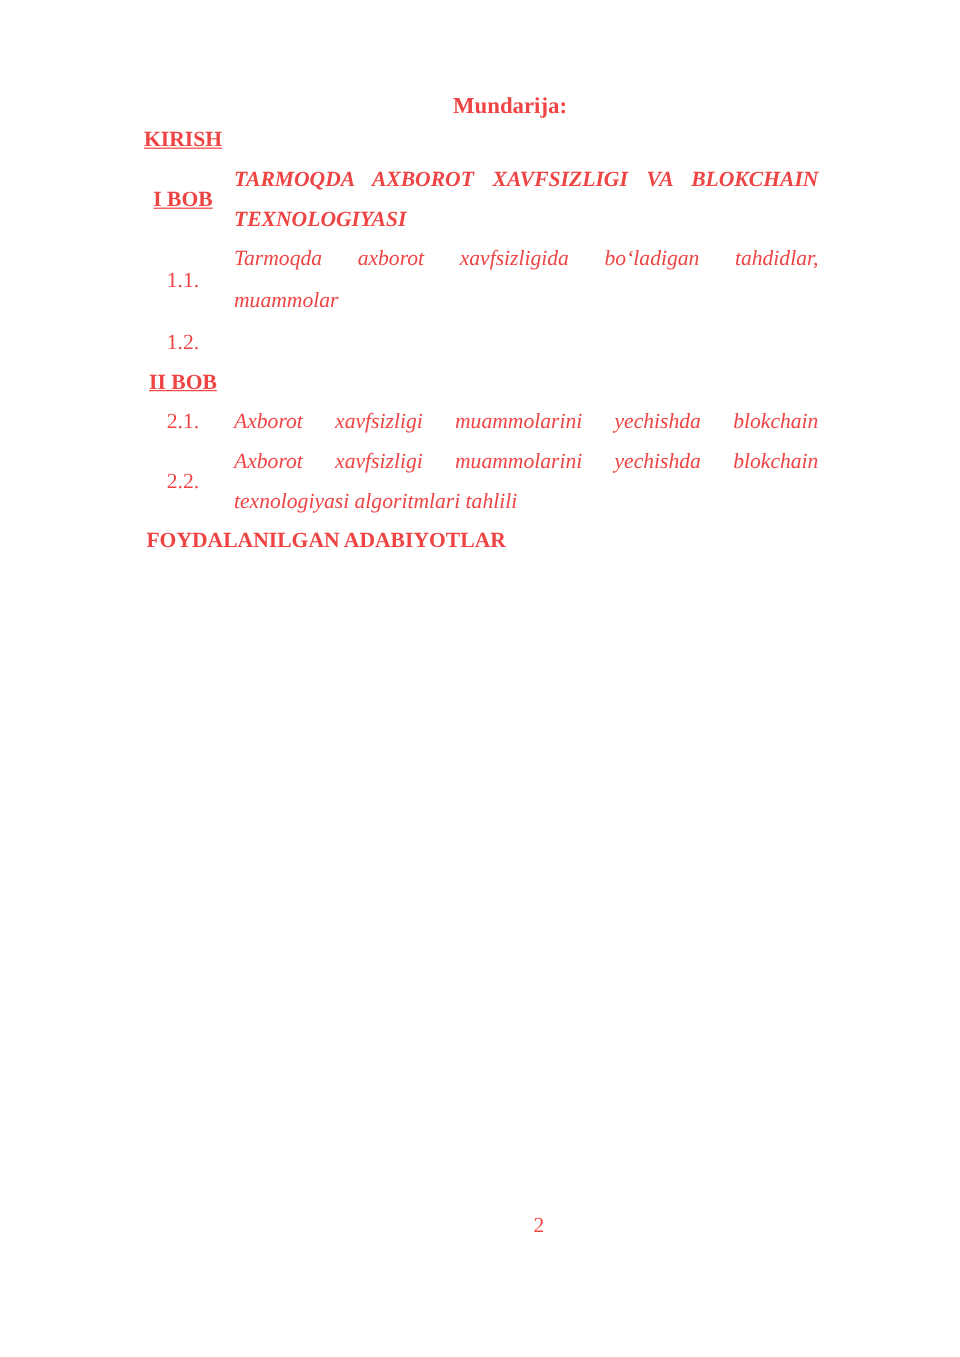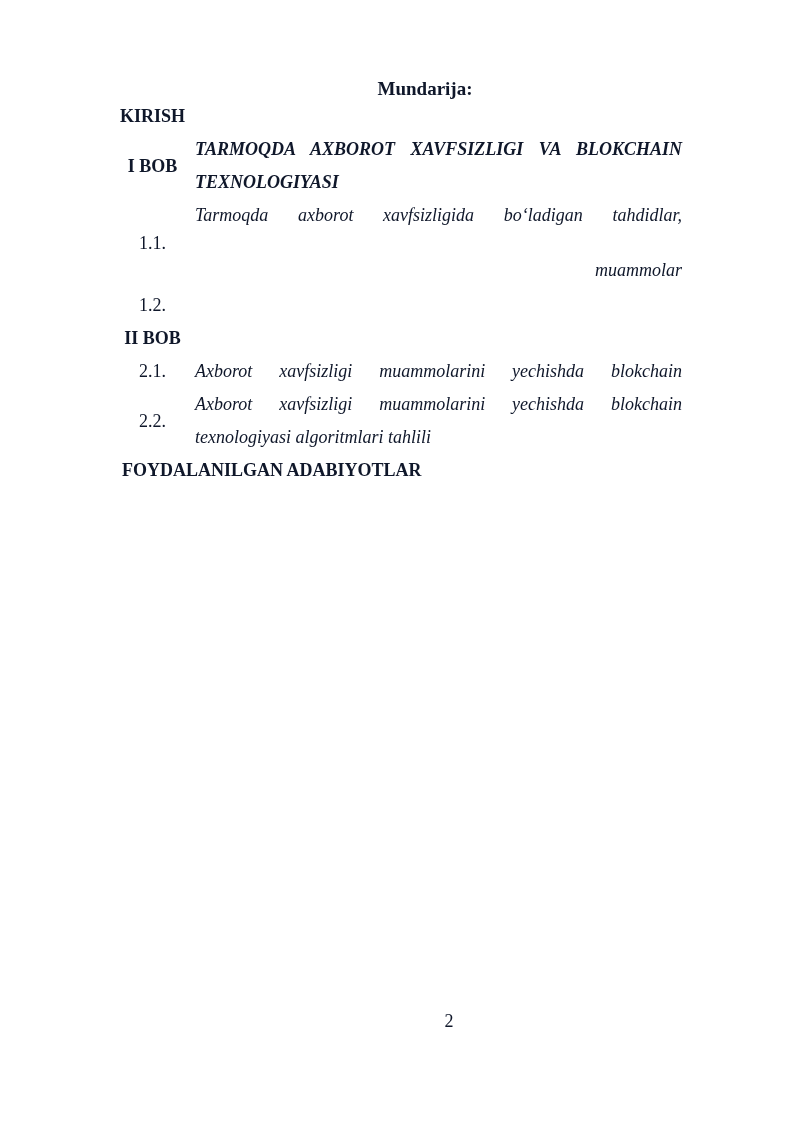--- a/index.html
+++ b/index.html
@@ -5,21 +5,21 @@
   html, body {
     margin: 0;
     padding: 0;
     background: #ffffff;
   }
   .page {
     position: relative;
     width: 800px;
     height: 1131px;
     background: #ffffff;
-    color: #0f172a;
+    color: #ef4444;
     font-family: "Liberation Serif", "DejaVu Serif", serif;
     font-size: 18px;
     line-height: 33px;
     overflow: hidden;
   }
   .doc-title {
     margin: 0 118px 0 120px;
     padding-top: 72px;
     padding-left: 48px;
     margin-bottom: -5px;
@@ -33,29 +33,29 @@
   .trow {
     display: grid;
     grid-template-columns: 75px 487px;
     align-items: center;
   }
   .trow-12 { margin-top: 2px; }
   .cell-label {
     text-align: center;
     padding-right: 10px;
   }
-  .cell-label.bold { font-weight: bold; }
+  .cell-label.bold { font-weight: bold; text-decoration: underline; }
   .cell-content { }
   .cell-content.bold { font-weight: bold; }
   .tline { text-align: left; font-style: italic; }
   .tline.just {
     text-align: justify;
     text-align-last: justify;
   }
-  .tline.gap-top { margin-top: 22px; text-align: right; }
+  .tline.gap-top { margin-top: 2px; }
   .span-row {
     font-weight: bold;
     padding-left: 2px;
   }
   .page-number {
     position: absolute;
     top: 1005px;
     left: 120px;
     width: 562px;
     padding-left: 48px;

